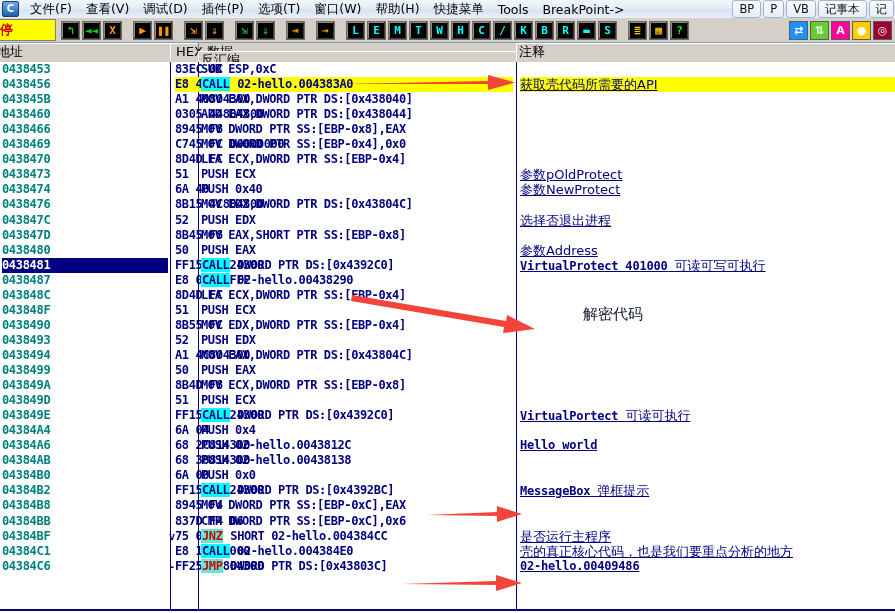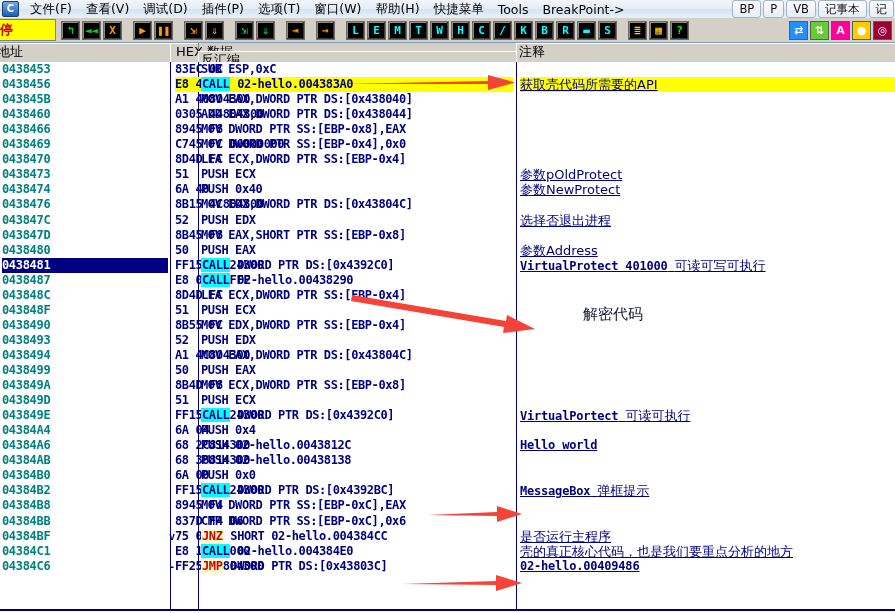--- a/index.html
+++ b/index.html
@@ -99,21 +99,21 @@
   }
   .cell{position:absolute;top:0;height:15px;overflow:hidden;white-space:nowrap;}
   .c-addr{left:2px;width:166px;color:#008080;font-weight:bold;letter-spacing:-0.3px;text-indent:-7px;}
   .c-addr.sel{background:#000080;color:#ffffff;}
   .c-hex{left:175px;width:140px;color:#00007f;font-weight:bold;letter-spacing:-0.4px;}
   .c-hex.hl{background:#ffff00;}
   .c-mark{left:168px;width:8px;color:#00007f;font-weight:bold;text-align:center;font-size:10px;}
   .c-dis{left:201px;width:312px;color:#00007f;font-weight:bold;letter-spacing:-0.4px;}
   .c-dis.hl{background:#ffff00;}
   .c-dis .mn{background:#00ffff;color:#00007f;padding:0 1px;}
-  .c-dis .mnj{background:#fef9c3;color:#cc0000;padding:0 1px;}
+  .c-dis .mnj{background:#5eead4;color:#cc0000;padding:0 1px;}
   .c-cmt{left:520px;width:375px;color:#00007f;font-weight:bold;letter-spacing:-0.2px;text-decoration:underline;}
   .c-cmt.hl{background:#ffff00;}
   .c-cmt .cn{font-family:"DejaVu Sans","Liberation Sans",sans-serif;font-weight:normal;letter-spacing:0;font-size:13px;}
 
   .redtext{
     position:absolute;color:#0f172a;font-size:15px;
     font-family:"DejaVu Sans","Liberation Sans",sans-serif;
   }
 
   

